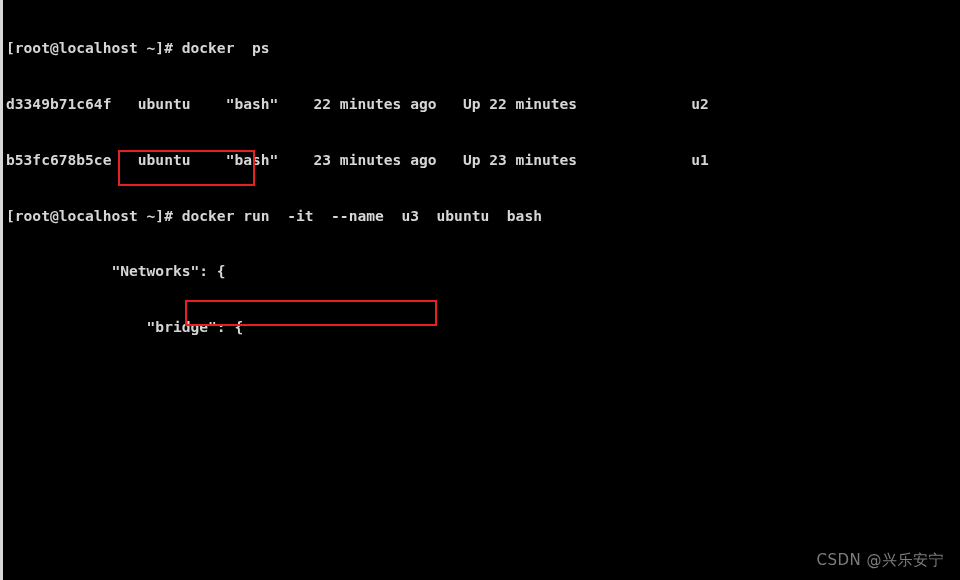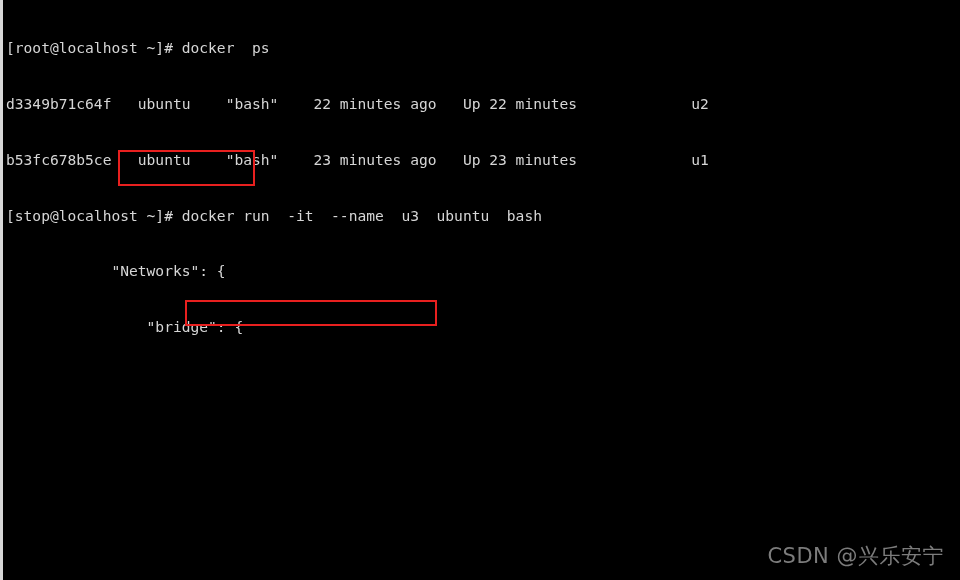--- a/index.html
+++ b/index.html
@@ -29,20 +29,21 @@
     position: absolute;
     left: 6px;
     top: 2px;
     width: 950px;
     height: 576px;
     font-size: 14.6px;
     line-height: 18.6px;
     color: #d6d6d6;
     white-space: pre;
     letter-spacing: 0px;
+    font-weight: bold;
   }
   .line {
     height: 18.6px;
     white-space: pre;
   }
   
   .redbox {
     position: absolute;
     border: 2px solid #e8201f;
     box-sizing: border-box;
@@ -59,36 +60,36 @@
     top: 300px;
     width: 252px;
     height: 26px;
   }
   #watermark {
     position: absolute;
     right: 16px;
     bottom: 10px;
     color: #7c7c7c;
     font-family: "DejaVu Sans", "Liberation Sans", sans-serif;
-    font-size: 21px;
+    font-size: 15px;
     letter-spacing: 0.5px;
   }
 </style>
 </head>
 <body>
 
 <div id="screen">
 
   <div id="left-edge"></div>
 
   <div id="term">
     <div class="line">[root@localhost ~]# docker  ps</div>
     <div class="line">d3349b71c64f   ubuntu    "bash"    22 minutes ago   Up 22 minutes             u2</div>
     <div class="line">b53fc678b5ce   ubuntu    "bash"    23 minutes ago   Up 23 minutes             u1</div>
-    <div class="line">[stop@localhost ~]# docker run  -it  --name  u3  ubuntu  bash</div>
+    <div class="line">[root@localhost ~]# docker run  -it  --name  u3  ubuntu  bash</div>
     <div class="line">            "Networks": {</div>
     <div class="line">                "bridge": {</div>
     
     
     
     
     
     
     
     

